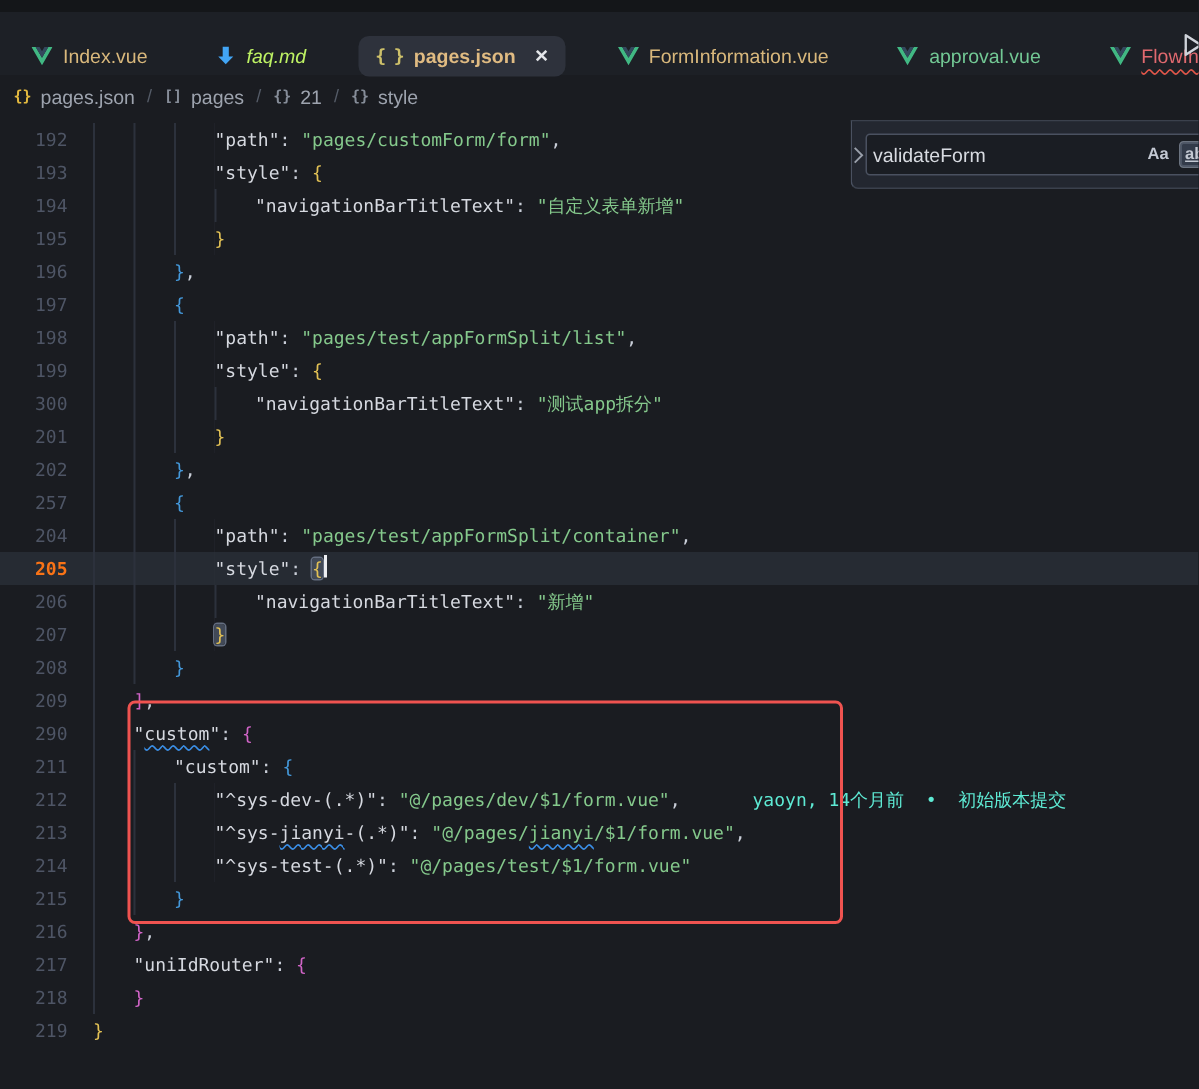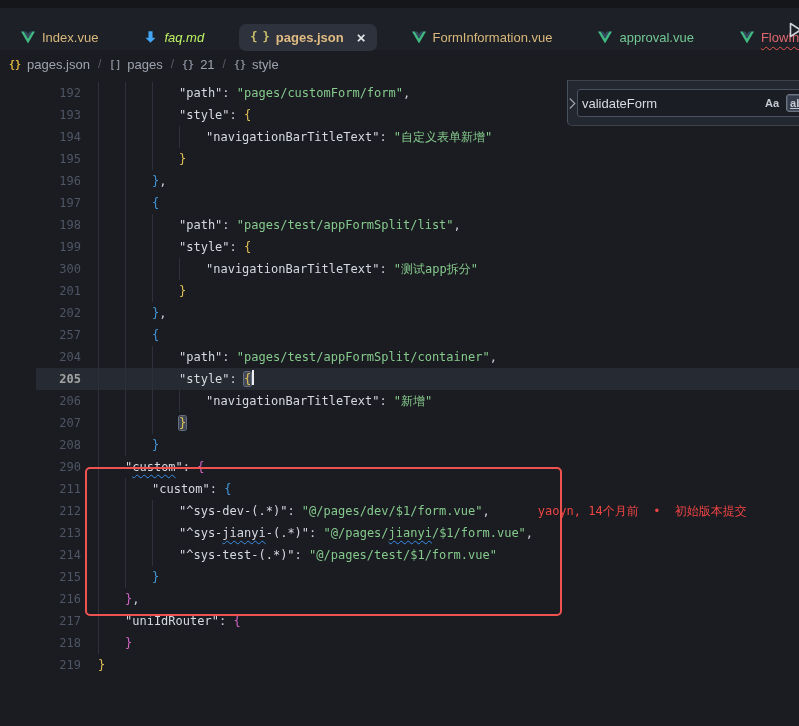--- a/index.html
+++ b/index.html
@@ -26,35 +26,35 @@
   .runbtn { position:absolute; right:-5px; top:13px; width:18px; height:18px; }
 
   
   .bc { height:28px; background:#1a1c21; display:flex; align-items:center; padding-left:9px; gap:8px; font-size:13px; color:#9da3ae; }
   .bc .sym { font:700 10px "DejaVu Sans Mono",monospace; color:#868d99; letter-spacing:0px; }
   .bc .sym.yellow { color:#e3b93f; }
   .bc .sep { color:#555c68; font-size:12px; }
   .bc .bitem { display:flex; align-items:center; gap:6px; cursor:pointer; }
 
   
-  .editor { position:relative; padding-top:4px; background:#1a1c21; min-height:648px; font:12px "DejaVu Sans Mono",monospace;padding-left:36px; }
+  .editor { position:relative; padding-top:4px; background:#1a1c21; min-height:648px; font:12px "DejaVu Sans Mono",monospace; }
   .cl { display:flex; height:22px; line-height:22px; white-space:pre; }
   .cl.cur { background:#262b33; }
   .ln { flex:none; width:62px; padding-right:17px; text-align:right; color:#4e5565; user-select:none; }
-  .cl.cur .ln { color:#a3a3a3; font-weight:700; }
+  .cl.cur .ln { color:#f97316; font-weight:700; }
   .code { position:relative; }
   .indent { display:inline-block; height:22px; vertical-align:top;
             background-image:linear-gradient(to right,#2c313c 1px,transparent 1px);
             background-size:27px 100%; }
   .k { color:#d6d9e0; } .p { color:#c9ced8; } .s { color:#85c98c; }
   .b1 { color:#e2c155; } .b2 { color:#d164c7; } .b3 { color:#4498da; }
   .sq { text-decoration:underline wavy #3a8fe8; text-decoration-thickness:1px; text-underline-offset:3px; }
   .match { background:#414957; box-shadow:0 0 0 1px #646e80; border-radius:2px; }
   .cursor { display:inline-block; width:2px; height:15px; background:#eceef2; margin-left:1px; vertical-align:-2px; }
-  .blame { color:#ef4444; margin-left:48px;text-align:right; }
+  .blame { color:#5eead4; margin-left:48px;text-align:right; }
 
   
   .annotation { position:absolute; left:85px; top:467px; width:477px; height:149px;
                 border:2px solid #ef5350; border-radius:5px; pointer-events:none; z-index:6; }
 
   
   .findwidget { position:absolute; left:567px; top:80px; width:246px; height:46px; z-index:5;
                 background:#232730; border:1px solid #3b414d; border-left:1px solid #4a5160;
                 border-radius:0 0 0 5px; display:flex; align-items:center; }
   .fchevron { width:22px; height:100%; display:flex; align-items:center; justify-content:center; cursor:pointer; }
@@ -157,20 +157,21 @@
     <div class="cl"><span class="ln">199</span><span class="code"><span class="indent" style="width: 81px;"></span><span class="k">"style"</span><span class="p">: </span><span class="b1">{</span></span></div>
     <div class="cl"><span class="ln">300</span><span class="code"><span class="indent" style="width: 108px;"></span><span class="k">"navigationBarTitleText"</span><span class="p">: </span><span class="s">"测试app拆分"</span></span></div>
     <div class="cl"><span class="ln">201</span><span class="code"><span class="indent" style="width: 81px;"></span><span class="b1">}</span></span></div>
     <div class="cl"><span class="ln">202</span><span class="code"><span class="indent" style="width: 54px;"></span><span class="b3">}</span><span class="p">,</span></span></div>
     <div class="cl"><span class="ln">257</span><span class="code"><span class="indent" style="width: 54px;"></span><span class="b3">{</span></span></div>
     <div class="cl"><span class="ln">204</span><span class="code"><span class="indent" style="width: 81px;"></span><span class="k">"path"</span><span class="p">: </span><span class="s">"pages/test/appFormSplit/container"</span><span class="p">,</span></span></div>
     <div class="cl cur"><span class="ln">205</span><span class="code"><span class="indent" style="width: 81px;"></span><span class="k">"style"</span><span class="p">: </span><span class="b1 match">{</span><span class="cursor"></span></span></div>
     <div class="cl"><span class="ln">206</span><span class="code"><span class="indent" style="width: 108px;"></span><span class="k">"navigationBarTitleText"</span><span class="p">: </span><span class="s">"新增"</span></span></div>
     <div class="cl"><span class="ln">207</span><span class="code"><span class="indent" style="width: 81px;"></span><span class="b1 match">}</span></span></div>
     <div class="cl"><span class="ln">208</span><span class="code"><span class="indent" style="width: 54px;"></span><span class="b3">}</span></span></div>
+    <div class="cl"><span class="ln">209</span><span class="code"><span class="indent" style="width: 27px;"></span><span class="b2">]</span><span class="p">,</span></span></div>
     <div class="cl"><span class="ln">290</span><span class="code"><span class="indent" style="width: 27px;"></span><span class="k">"</span><span class="k sq">custom</span><span class="k">"</span><span class="p">: </span><span class="b2">{</span></span></div>
     <div class="cl"><span class="ln">211</span><span class="code"><span class="indent" style="width: 54px;"></span><span class="k">"custom"</span><span class="p">: </span><span class="b3">{</span></span></div>
     <div class="cl"><span class="ln">212</span><span class="code"><span class="indent" style="width: 81px;"></span><span class="k">"^sys-dev-(.*)"</span><span class="p">: </span><span class="s">"@/pages/dev/$1/form.vue"</span><span class="p">,</span><span class="blame">yaoyn, 14个月前  •  初始版本提交</span></span></div>
     <div class="cl"><span class="ln">213</span><span class="code"><span class="indent" style="width: 81px;"></span><span class="k">"^sys-</span><span class="k sq">jianyi</span><span class="k">-(.*)"</span><span class="p">: </span><span class="s">"@/pages/</span><span class="s sq">jianyi</span><span class="s">/$1/form.vue"</span><span class="p">,</span></span></div>
     <div class="cl"><span class="ln">214</span><span class="code"><span class="indent" style="width: 81px;"></span><span class="k">"^sys-test-(.*)"</span><span class="p">: </span><span class="s">"@/pages/test/$1/form.vue"</span></span></div>
     <div class="cl"><span class="ln">215</span><span class="code"><span class="indent" style="width: 54px;"></span><span class="b3">}</span></span></div>
     <div class="cl"><span class="ln">216</span><span class="code"><span class="indent" style="width: 27px;"></span><span class="b2">}</span><span class="p">,</span></span></div>
     <div class="cl"><span class="ln">217</span><span class="code"><span class="indent" style="width: 27px;"></span><span class="k">"uniIdRouter"</span><span class="p">: </span><span class="b2">{</span></span></div>
     <div class="cl"><span class="ln">218</span><span class="code"><span class="indent" style="width: 27px;"></span><span class="b2">}</span></span></div>
     <div class="cl"><span class="ln">219</span><span class="code"><span class="b1">}</span></span></div>

